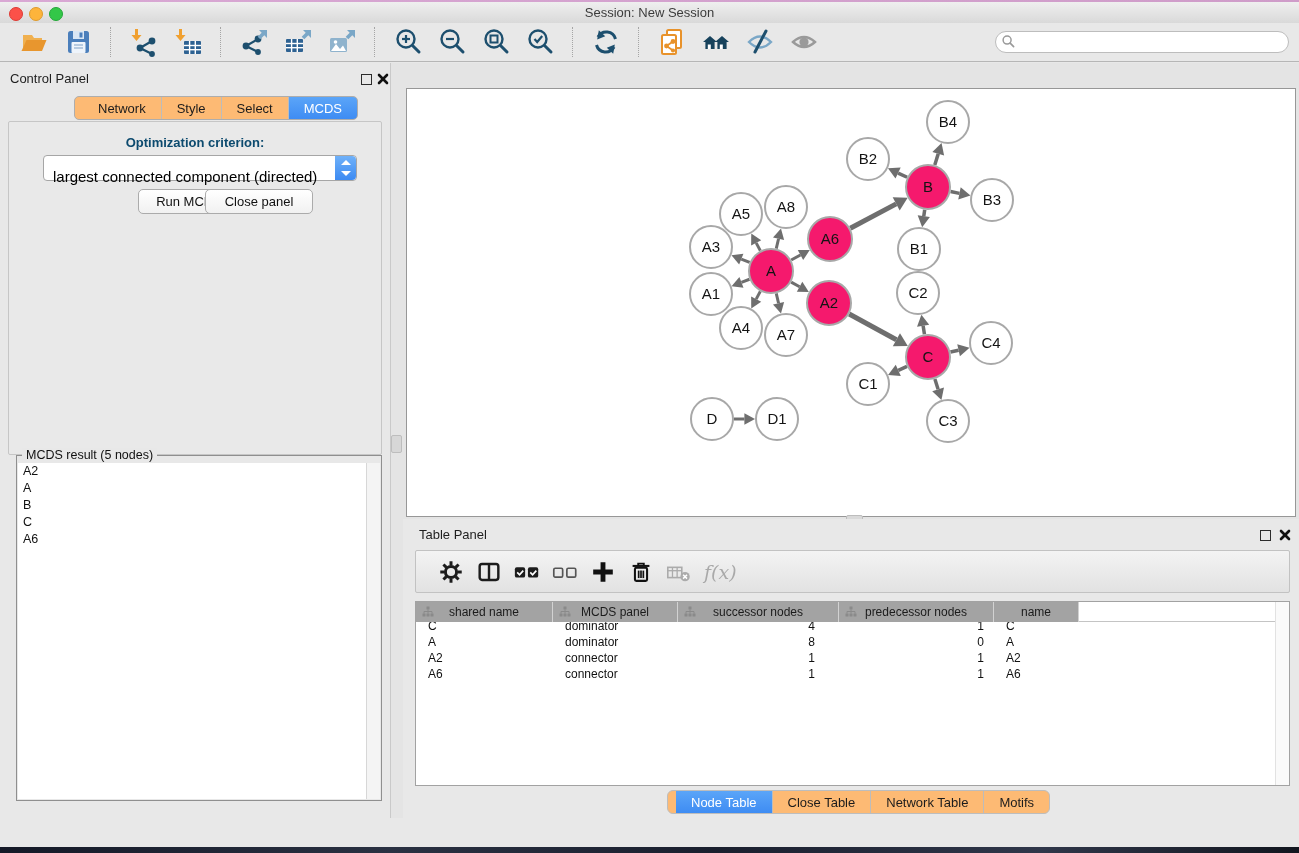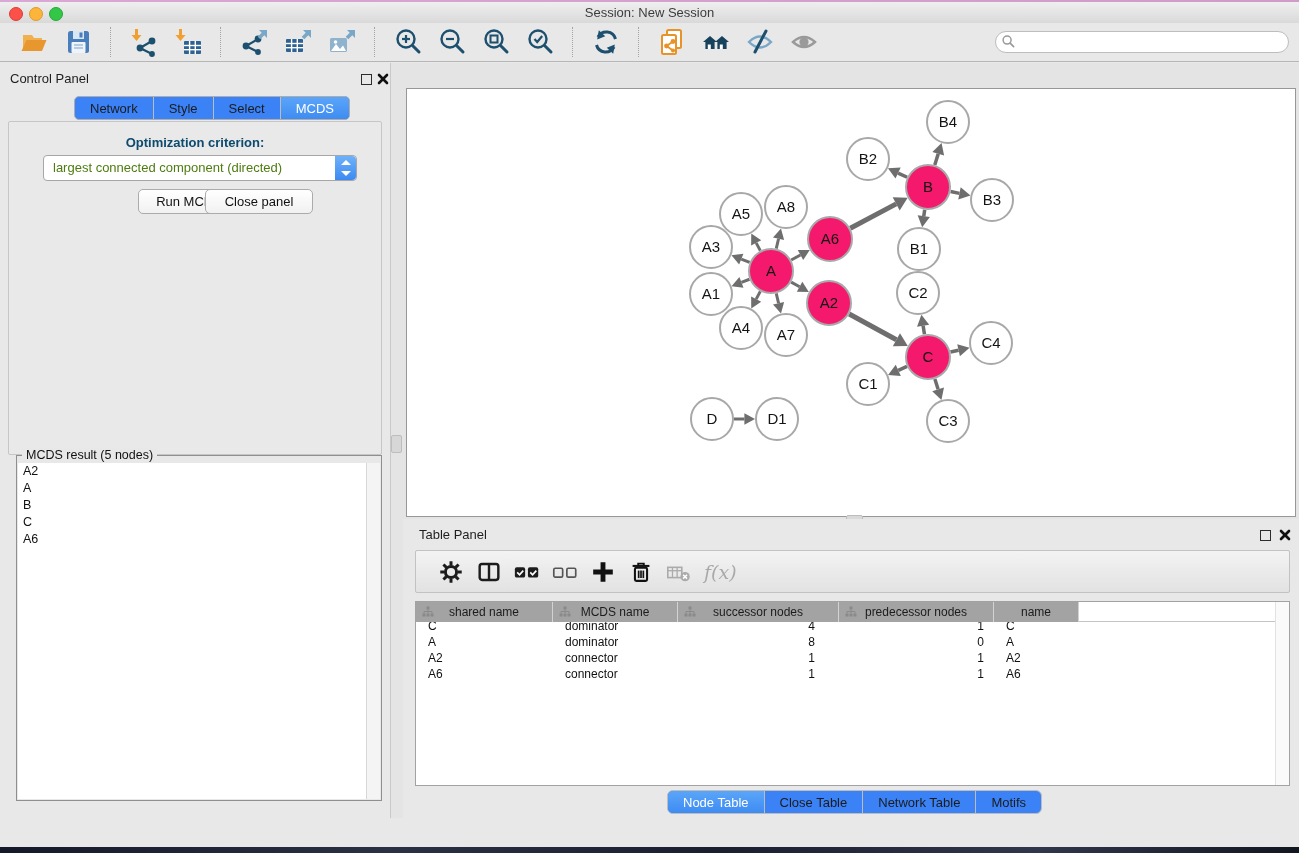--- a/index.html
+++ b/index.html
@@ -24,32 +24,32 @@
     padding:0 8px 0 24px;font-size:12px;background:#fff;outline:none;color:#333;}
   #search-wrap svg{position:absolute;left:7px;top:4px;}
   
   #main{position:absolute;left:0;top:63px;width:1299px;height:755px;background:#e4e4e4;}
   #control-panel{position:absolute;left:0;top:0;width:390px;height:755px;background:#e8e8e8;border-right:1px solid #c9c9c9;}
   .panel-title{position:absolute;left:10px;top:8px;font-size:13px;color:#1e1e1e;}
   .float-ic{position:absolute;top:11px;width:9px;height:9px;border:1.6px solid #2c2c2c;background:transparent;}
   .close-ic{position:absolute;top:10px;width:12px;height:12px;}
   .close-ic line{stroke:#111;stroke-width:2.6;stroke-linecap:round;}
   
-  .segbar{display:flex;border:1px solid #adadad;border-radius:5px;background:#3b82f6;overflow:hidden;height:22px;}
+  .segbar{display:flex;border:1px solid #adadad;border-radius:5px;background:#fdba74;overflow:hidden;height:22px;padding-left:8px;}
   .seg{display:flex;align-items:center;justify-content:center;padding:0 15px;font-size:13px;color:#1c1c1c;
       border-right:1px solid #bcbcbc;cursor:default;white-space:nowrap;}
   .seg:last-child{border-right:none;}
   .seg.active{background:linear-gradient(#5ba5f8,#3e8cf3);color:#fff;}
   #cp-tabs{position:absolute;left:74px;top:33px;}
   #cp-inner{position:absolute;left:8px;top:58px;width:372px;height:332px;background:#e9e9e9;
      border:1px solid #c6c6c6;border-radius:2px;}
   #opt-label{position:absolute;left:0;right:0;top:13px;text-align:center;font-size:13px;color:#0c4a6e;font-weight:bold;}
   #mcds-select{position:absolute;left:34px;top:33px;width:312px;height:24px;background:#fff;border:1px solid #a6a6a6;
      border-radius:4px;}
-  #mcds-select .sel-text{position:absolute;left:9px;top:4px;font-size:13px;color:#4d7c0f;white-space:nowrap;}
+  #mcds-select .sel-text{position:absolute;left:9px;top:12px;font-size:15px;color:#000000;white-space:nowrap;}
   #mcds-select .stepper{position:absolute;right:0;top:0;width:21px;height:100%;border-radius:0 4px 4px 0;
      background:linear-gradient(#6fb1f9,#3c8af2);}
   .chev{position:absolute;left:5.5px;width:0;height:0;border-left:5px solid transparent;border-right:5px solid transparent;}
   .chev.up{top:4px;border-bottom:5px solid #fff;}
   .chev.dn{bottom:4px;border-top:5px solid #fff;}
   .btn{position:absolute;height:23px;border:1px solid #ababab;border-radius:5px;font-size:13px;color:#111;
       background:linear-gradient(#ffffff,#f1f1f1);display:flex;align-items:center;justify-content:center;}
   #run-btn{left:85px;top:67px;width:100px;margin-left:44px;}
   #closep-btn{left:196px;top:67px;width:106px;}
   
@@ -493,21 +493,21 @@
                 <g fill="#8a8a8a">
                   <rect x="4.5" y="0.5" width="3" height="3"></rect>
                   <rect x="0.5" y="7.5" width="3" height="3"></rect>
                   <rect x="4.5" y="7.5" width="3" height="3"></rect>
                   <rect x="8.5" y="7.5" width="3" height="3"></rect>
                 </g>
                 <g stroke="#8a8a8a" stroke-width="1" fill="none">
                   <path d="M6 3.5 V5.5 M2 7.5 V5.5 H10 V7.5 M6 5.5 V7.5"></path>
                 </g>
               </svg>
-              <span>MCDS name</span>
+              <span>MCDS panel</span>
             </div>
             <div class="hcell" style="width: 161px;">
               <svg class="treeic" width="12" height="12" viewBox="0 0 12 12">
                 <g fill="#8a8a8a">
                   <rect x="4.5" y="0.5" width="3" height="3"></rect>
                   <rect x="0.5" y="7.5" width="3" height="3"></rect>
                   <rect x="4.5" y="7.5" width="3" height="3"></rect>
                   <rect x="8.5" y="7.5" width="3" height="3"></rect>
                 </g>
                 <g stroke="#8a8a8a" stroke-width="1" fill="none">

